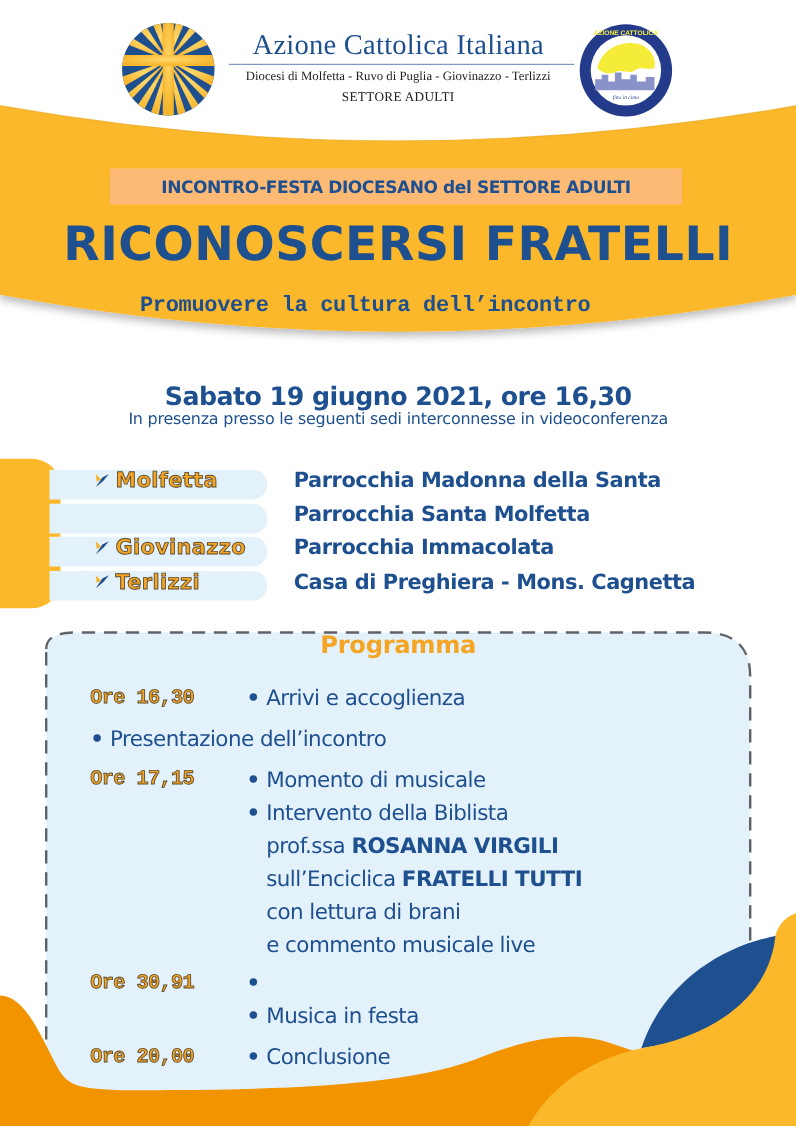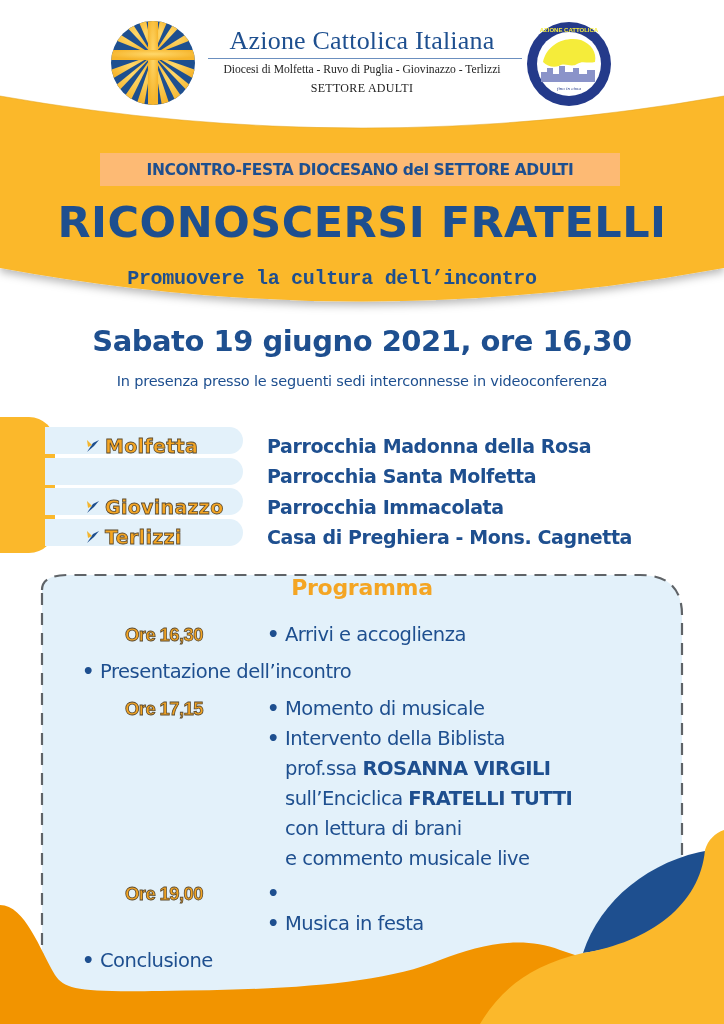--- a/index.html
+++ b/index.html
@@ -45,37 +45,37 @@
     color: #1e4f8f; letter-spacing: 0.5px; line-height: 58px;
   }
   .subtitle {
     left: 0; top: 251px; width: 664px; text-align: center; z-index: 3;
     font-family: Liberation Mono, monospace; font-weight: bold; font-size: 20px;
     color: #1e4f8f; letter-spacing: -0.3px; line-height: 30px; margin-top: 13px;
   }
 
   
   .date-line {
-    left: 0; top: 324px; width: 724px; text-align: center; z-index: 3;
-    font-family: "DejaVu Sans", sans-serif; font-weight: bold; font-size: 29px;
+    left: 0; top: 344px; width: 724px; text-align: center; z-index: 3;
+    font-family: "DejaVu Sans", sans-serif; font-weight: bold; font-size: 23px;
     color: #1e4f8f; letter-spacing: -0.5px; line-height: 34px;
   }
   .date-sub {
     left: 0; top: 370px; width: 724px; text-align: center; z-index: 3;
     font-family: "DejaVu Sans", sans-serif; font-size: 14.5px; color: #1e4f8f;
     letter-spacing: -0.2px; line-height: 22px;
   }
 
   
   .yellow-tab {
     left: -40px; top: 417px; width: 95px; height: 136px; background: #fbb82b;
     border-radius: 26px; z-index: 2;
   }
   .loc-list { left: 45px; top: 426px; width: 640px; z-index: 3; }
-  .loc-row { position: relative; height: 30.5px; display: flex; align-items: flex-end; }
+  .loc-row { position: relative; height: 30.5px; display: flex; align-items: flex-start; }
   .loc-pill {
     position: absolute; left: 0; top: 1px; width: 198px; height: 27px;
     background: #e3f1fa; border-radius: 0 14px 14px 0;
   }
   .loc-city {
     position: relative; left: 40px; width: 180px; display: flex; align-items: center;
     font-family: "DejaVu Sans", sans-serif; font-weight: bold; font-size: 19px;
     color: #f4a523; -webkit-text-stroke: 0.8px #5a4a30; letter-spacing: 0.3px;
   }
   .loc-icon { width: 16px; height: 16px; margin-right: 4px; flex: none; }
@@ -87,23 +87,23 @@
 
   
   .prog-title {
     left: 0; top: 572px; width: 724px; text-align: center; z-index: 4;
     font-family: "DejaVu Sans", sans-serif; font-weight: bold; font-size: 22px;
     color: #f4a523; letter-spacing: -0.3px; line-height: 32px;
   }
   .prog-list { left: 82px; top: 620px; width: 560px; z-index: 4; }
   .prog-row { display: flex; align-items: flex-start; }
   .prog-time {
-    width: 142px; flex: none; font-family: Liberation Sans, sans-serif; font-weight: bold;
+    width: 142px; flex: none; font-family: Liberation Mono, monospace; font-weight: bold;
     font-size: 18.5px; color: #f4a523; -webkit-text-stroke: 0.8px #5a4a30;
-    line-height: 30px; letter-spacing: -0.6px; margin-left: 43px;
+    line-height: 30px; letter-spacing: -0.6px;
   }
   .prog-items { flex: 1; }
   .prog-item {
     display: flex; font-family: "DejaVu Sans", sans-serif; font-size: 19.5px;
     color: #1e4f8f; line-height: 30px; letter-spacing: -0.5px; white-space: nowrap;
   }
   .bullet { width: 18px; flex: none; font-weight: bold; }
   .prog-cont { padding-left: 18px; font-family: "DejaVu Sans", sans-serif; font-size: 19.5px;
     color: #1e4f8f; line-height: 30px; letter-spacing: -0.5px; white-space: nowrap; }
   .b { font-weight: bold; }
@@ -199,21 +199,21 @@
 <div class="abs loc-list">
   <div class="loc-row">
     <div class="loc-pill"></div>
     <div class="loc-city">
       <svg class="loc-icon" viewBox="0 0 16 16">
           <path d="M2,14 L8,5 L14,2 L9,8 Z" fill="#1e4f8f"></path>
           <path d="M2,2 L7,7 L3,9 Z" fill="#f4b52c"></path>
         </svg>
       <span>Molfetta</span>
     </div>
-    <div class="loc-venue">Parrocchia Madonna della Rosa</div>
+    <div class="loc-venue">Parrocchia Madonna della Santa</div>
   </div>
   <div class="loc-row">
     <div class="loc-pill"></div>
     <div class="loc-venue">Parrocchia Santa Molfetta</div>
   </div>
   <div class="loc-row">
     <div class="loc-pill"></div>
     <div class="loc-city">
       <svg class="loc-icon" viewBox="0 0 16 16">
           <path d="M2,14 L8,5 L14,2 L9,8 Z" fill="#1e4f8f"></path>
@@ -273,34 +273,35 @@
         </div>
       <div class="prog-cont"><span>prof.ssa</span> <span class="b">ROSANNA VIRGILI</span></div>
       <div class="prog-cont"><span>sull’Enciclica</span> <span class="b">FRATELLI TUTTI</span></div>
       <div class="prog-cont">con lettura di brani</div>
       <div class="prog-cont">e commento musicale live</div>
     </div>
   </div>
   <div class="gap-b"></div>
 
   <div class="prog-row">
-    <div class="prog-time">Ore 19,00</div>
+    <div class="prog-time">Ore 30,91</div>
     <div class="prog-items">
       <div class="prog-item">
           <span class="bullet">•</span>
         </div>
       <div class="prog-item">
           <span class="bullet">•</span>
           <span>Musica in festa</span>
         </div>
     </div>
   </div>
   <div class="gap-a"></div>
 
   <div class="prog-row">
+    <div class="prog-time">Ore 20,00</div>
     <div class="prog-items">
       <div class="prog-item">
           <span class="bullet">•</span>
           <span>Conclusione</span>
         </div>
     </div>
   </div>
 </div>
 
 </body></html>

